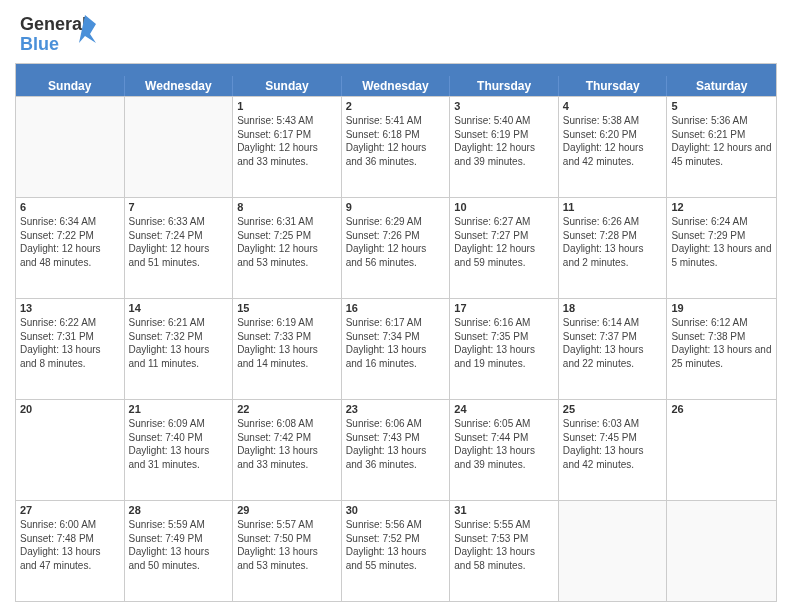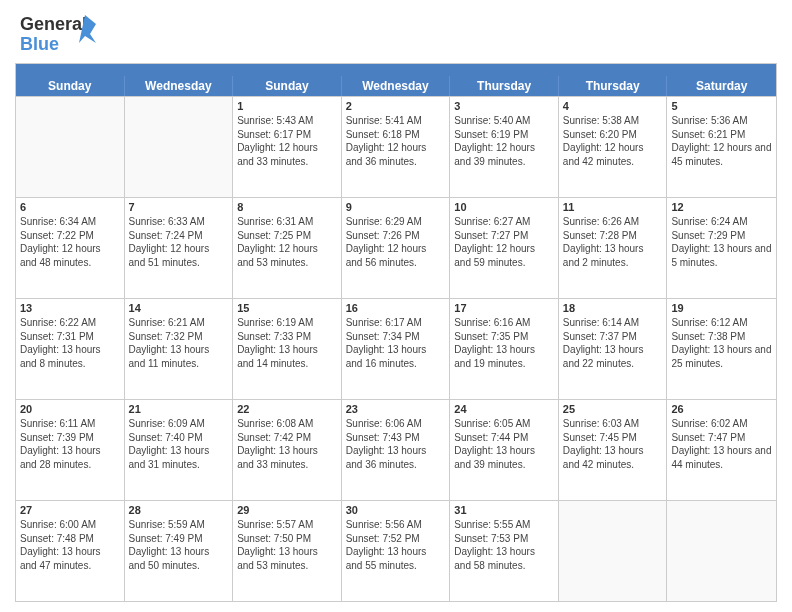--- a/index.html
+++ b/index.html
@@ -214,21 +214,20 @@
             <div class="day-info">Sunrise: 6:14 AM<br>Sunset: 7:37 PM<br>Daylight: 13 hours and 22 minutes.</div>
           </div>
           <div class="cal-cell">
             <div class="day-num">19</div>
             <div class="day-info">Sunrise: 6:12 AM<br>Sunset: 7:38 PM<br>Daylight: 13 hours and 25 minutes.</div>
           </div>
         </div>
         <div class="cal-row">
           <div class="cal-cell">
             <div class="day-num">20</div>
-            <div class="day-info">Sunrise: 6:11 AM<br>Sunset: 7:39 PM<br>Daylight: 13 hours and 28 minutes.</div>
           </div>
           <div class="cal-cell">
             <div class="day-num">21</div>
             <div class="day-info">Sunrise: 6:09 AM<br>Sunset: 7:40 PM<br>Daylight: 13 hours and 31 minutes.</div>
           </div>
           <div class="cal-cell">
             <div class="day-num">22</div>
             <div class="day-info">Sunrise: 6:08 AM<br>Sunset: 7:42 PM<br>Daylight: 13 hours and 33 minutes.</div>
           </div>
           <div class="cal-cell">
@@ -238,21 +237,20 @@
           <div class="cal-cell">
             <div class="day-num">24</div>
             <div class="day-info">Sunrise: 6:05 AM<br>Sunset: 7:44 PM<br>Daylight: 13 hours and 39 minutes.</div>
           </div>
           <div class="cal-cell">
             <div class="day-num">25</div>
             <div class="day-info">Sunrise: 6:03 AM<br>Sunset: 7:45 PM<br>Daylight: 13 hours and 42 minutes.</div>
           </div>
           <div class="cal-cell">
             <div class="day-num">26</div>
-            <div class="day-info">Sunrise: 6:02 AM<br>Sunset: 7:47 PM<br>Daylight: 13 hours and 44 minutes.</div>
           </div>
         </div>
         <div class="cal-row">
           <div class="cal-cell">
             <div class="day-num">27</div>
             <div class="day-info">Sunrise: 6:00 AM<br>Sunset: 7:48 PM<br>Daylight: 13 hours and 47 minutes.</div>
           </div>
           <div class="cal-cell">
             <div class="day-num">28</div>
             <div class="day-info">Sunrise: 5:59 AM<br>Sunset: 7:49 PM<br>Daylight: 13 hours and 50 minutes.</div>

